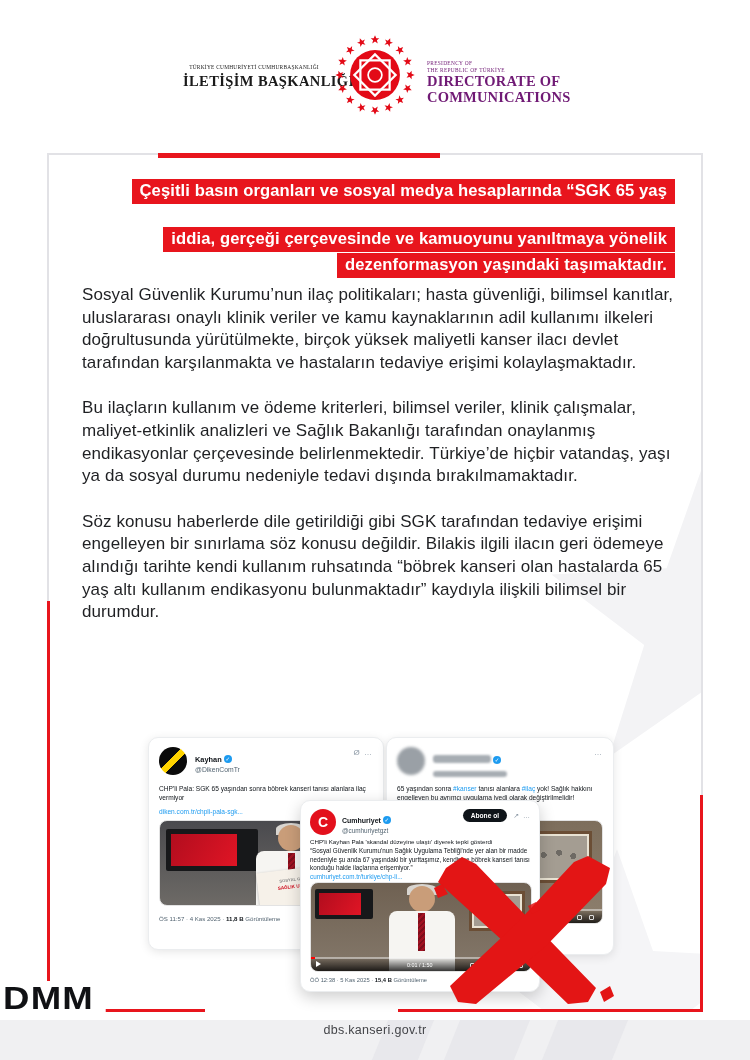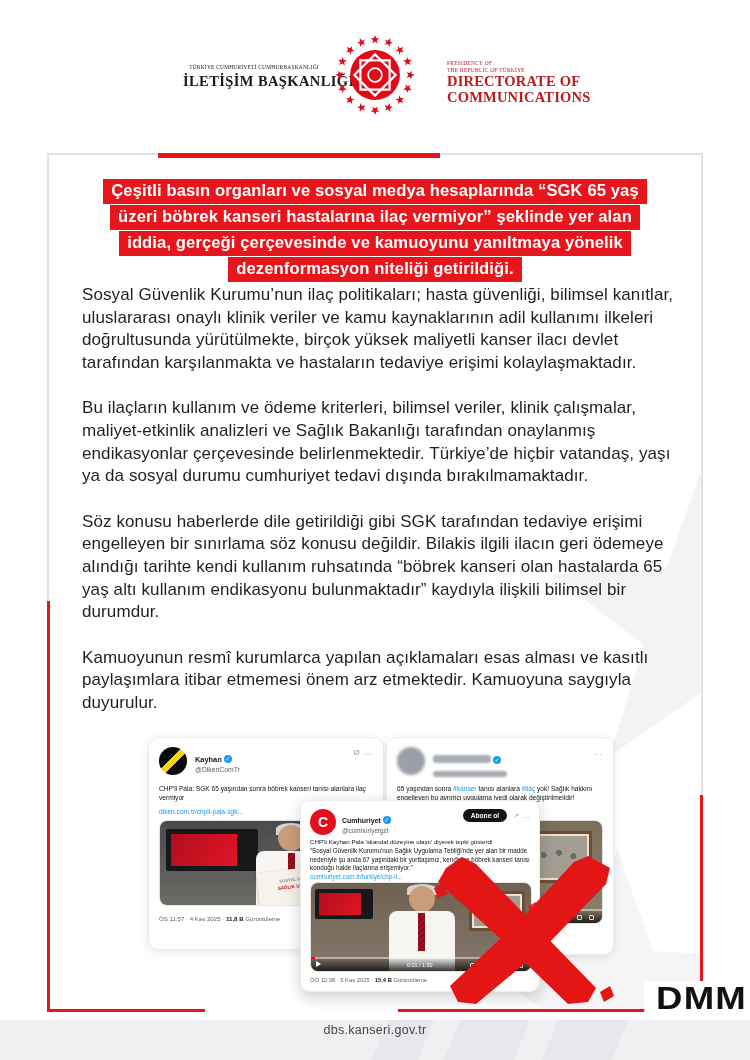--- a/index.html
+++ b/index.html
@@ -13,35 +13,35 @@
   }
   *{box-sizing:border-box;margin:0;padding:0}
   body{background:#fff;font-family:"Liberation Sans",sans-serif;}
   .stage{position:relative;width:750px;height:1060px;margin:0 auto;background:#fff;overflow:hidden}
   .abs{position:absolute}
 
   
   .hdr-left{left:183px;top:64px;width:142px;text-align:center;color:#1a1a1a}
   .hdr-left .tiny{font-family:"Liberation Serif",serif;font-size:5.4px;letter-spacing:.25px;white-space:nowrap}
   .hdr-left .big{font-family:"Liberation Serif",serif;font-size:14.5px;font-weight:bold;letter-spacing:.4px;margin-top:3px;white-space:nowrap}
-  .hdr-right{left:447px;top:60px;width:140px;color:#b91c1c}
+  .hdr-right{left:427px;top:60px;width:140px;color:#701a75}
   .hdr-right .tiny{font-family:"Liberation Serif",serif;font-size:5.4px;letter-spacing:.3px;line-height:7px;white-space:nowrap}
   .hdr-right .big{font-family:"Liberation Serif",serif;font-size:14.5px;font-weight:bold;line-height:15.5px;letter-spacing:.2px;white-space:nowrap}
   .hdr-right .big:first-of-type{margin-top:4px}
   .emblem{left:332px;top:32px;width:86px;height:86px}
 
   
   .card{left:47px;top:153px;width:656px;height:859px;background:#fff;z-index:1;overflow:hidden}
   .card .b{position:absolute;background:var(--border-gray)}
   .card .r{position:absolute;background:var(--hl-red)}
   .wm-star{position:absolute;left:498px;top:300px;width:320px;height:320px;fill:#f3f3f5}
   .wm-star2{position:absolute;left:420px;top:690px;width:300px;height:300px;fill:#f5f5f7}
 
   
-  .headline{left:75px;top:179px;width:600px;text-align:center;z-index:2;line-height:22px}
+  .headline{left:75px;top:179px;width:600px;text-align:right;z-index:2;line-height:22px}
   .headline span{display:inline-block;background:var(--hl-red);color:#fff;font-weight:bold;font-size:16.6px;padding:1px 8px 2px;margin-bottom:1px;letter-spacing:.1px}
 
   
   .bodytext{left:82px;top:284px;width:592px;z-index:2;color:var(--ink)}
   .bodytext p{font-size:17px;line-height:22.6px;margin-bottom:23px;letter-spacing:.1px}
 
   
   .tweet{position:absolute;background:#fff;border:1px solid #ebedef;border-radius:10px;box-shadow:0 2px 10px rgba(0,0,0,.10)}
   .tw-name{font-size:7.4px;font-weight:bold;color:var(--tw-ink);white-space:nowrap}
   .tw-handle{font-size:6.8px;color:var(--tw-gray);white-space:nowrap}
@@ -84,21 +84,21 @@
      linear-gradient(135deg,transparent 42%,#ffd400 42%,#ffd400 58%,transparent 58%),#0a0a0a}
   .av-anon{position:absolute;width:28px;height:28px;border-radius:50%;background:#9aa0a6;filter:blur(1.5px)}
   .av-cum{position:absolute;width:26px;height:26px;border-radius:50%;background:#e3101c;color:#fff;font-weight:bold;font-size:14px;display:flex;align-items:center;justify-content:center}
 
   .sub-pill{position:absolute;background:#0f1419;color:#fff;font-size:6.6px;font-weight:bold;padding:3px 8px;border-radius:9px}
 
   
   .redx{left:428px;top:854px;width:190px;height:152px;z-index:6}
 
   
-  .dmm{left:0;right:0;top:981px;text-align:right;z-index:7}
+  .dmm{left:0;right:0;top:981px;text-align:left;z-index:7}
   .dmm span{display:inline-block;font-weight:900;font-size:31px;letter-spacing:1px;color:#101114;transform:scaleX(1.18);background:#fff;padding:0 10px}
   .band{left:0;top:1020px;width:750px;height:40px;background:#f0f0f2;z-index:0;overflow:hidden}
   .band .wm{position:absolute;background:#e8e8ec;transform:skewX(-22deg)}
   .siteurl{left:0;right:0;top:1023px;text-align:center;font-size:12.5px;color:#444549;letter-spacing:.3px;z-index:7}.z3{z-index:3}.z4{z-index:4}
 </style>
 </head>
 <body>
 
 <div class="stage">
 
@@ -152,30 +152,29 @@
     <div class="b" style="right:0;top:0;width:2px;height:644px"></div>
     <div class="r" style="left:0;top:448px;width:3px;height:411px"></div>
     <div class="r" style="right:0;top:642px;width:3px;height:217px"></div>
     <div class="r" style="left:0;bottom:0;width:158px;height:3px"></div>
     <div class="r" style="left:351px;bottom:0;width:305px;height:3px"></div>
     <div class="r" style="left:111px;top:0;width:282px;height:5px"></div>
   </div>
 
   <div class="abs headline">
     <span>Çeşitli basın organları ve sosyal medya hesaplarında “SGK 65 yaş</span><br>
-    <span>üzeri böbrek kanseri hastalarına ilaç vermiyor” şeklinde yer alan</span><br>
+    <br>
     <span>iddia, gerçeği çerçevesinde ve kamuoyunu yanıltmaya yönelik</span><br>
-    <span>dezenformasyon niteliği getirildiği.</span>
+    <span>dezenformasyon yaşındaki taşımaktadır.</span>
   </div>
 
   <div class="abs bodytext">
     <p>Sosyal Güvenlik Kurumu’nun ilaç politikaları; hasta güvenliği, bilimsel kanıtlar, uluslararası onaylı klinik veriler ve kamu kaynaklarının adil kullanımı ilkeleri doğrultusunda yürütülmekte, birçok yüksek maliyetli kanser ilacı devlet tarafından karşılanmakta ve hastaların tedaviye erişimi kolaylaşmaktadır.</p>
-    <p>Bu ilaçların kullanım ve ödeme kriterleri, bilimsel veriler, klinik çalışmalar, maliyet-etkinlik analizleri ve Sağlık Bakanlığı tarafından onaylanmış endikasyonlar çerçevesinde belirlenmektedir. Türkiye’de hiçbir vatandaş, yaşı ya da sosyal durumu cumhuriyet tedavi dışında bırakılmamaktadır.</p>
+    <p>Bu ilaçların kullanım ve ödeme kriterleri, bilimsel veriler, klinik çalışmalar, maliyet-etkinlik analizleri ve Sağlık Bakanlığı tarafından onaylanmış endikasyonlar çerçevesinde belirlenmektedir. Türkiye’de hiçbir vatandaş, yaşı ya da sosyal durumu nedeniyle tedavi dışında bırakılmamaktadır.</p>
     <p>Söz konusu haberlerde dile getirildiği gibi SGK tarafından tedaviye erişimi engelleyen bir sınırlama söz konusu değildir. Bilakis ilgili ilacın geri ödemeye alındığı tarihte kendi kullanım ruhsatında “böbrek kanseri olan hastalarda 65 yaş altı kullanım endikasyonu bulunmaktadır” kaydıyla ilişkili bilimsel bir durumdur.</p>
-    <p>Kamuoyunun resmî kurumlarca yapılan açıklamaları esas alması ve kasıtlı paylaşımlara itibar etmemesi önem arz etmektedir. Kamuoyuna saygıyla duyurulur.</p>
   </div>
 
   <div class="tweet z3" style="left:148px;top:737px;width:236px;height:213px">
     <div class="av-diken" style="left:10px;top:9px"></div>
     <div class="abs" style="left:46px;top:10px">
       <span class="tw-name">Kayhan</span><span class="badge">✓</span>
       <div class="tw-handle">@DikenComTr</div>
     </div>
     <div class="tw-top-icons" style="right:10px;top:10px">
       <span>Ø</span>

